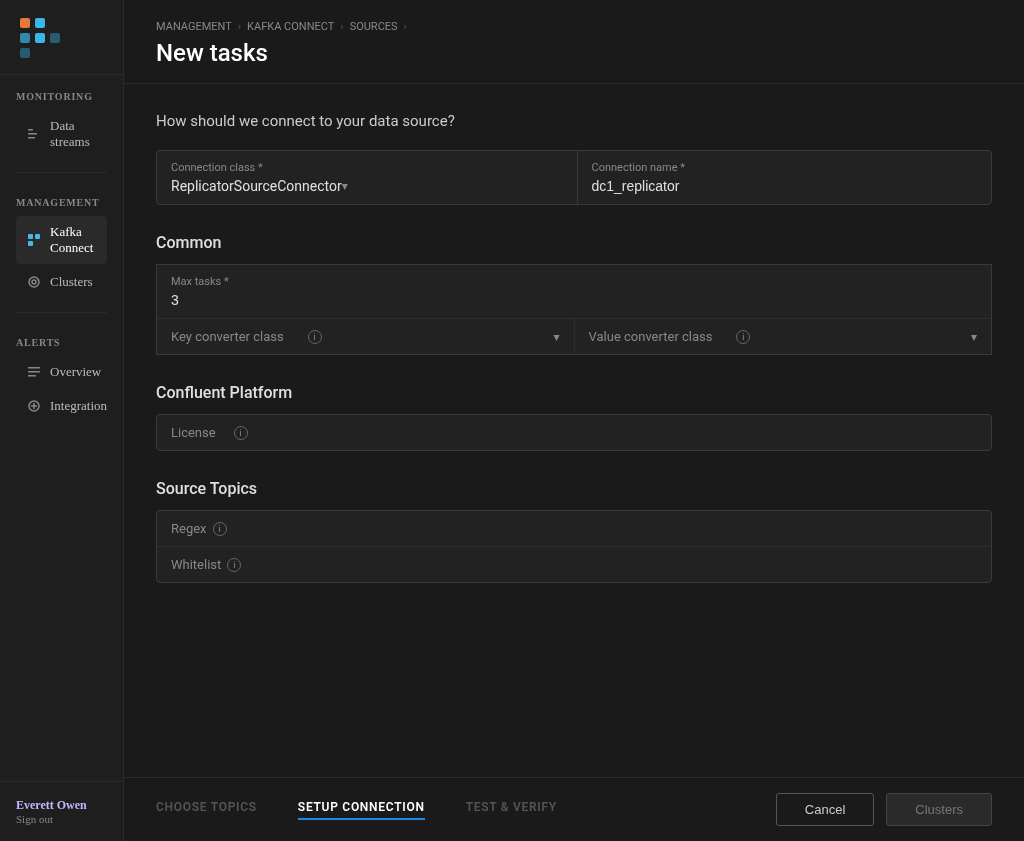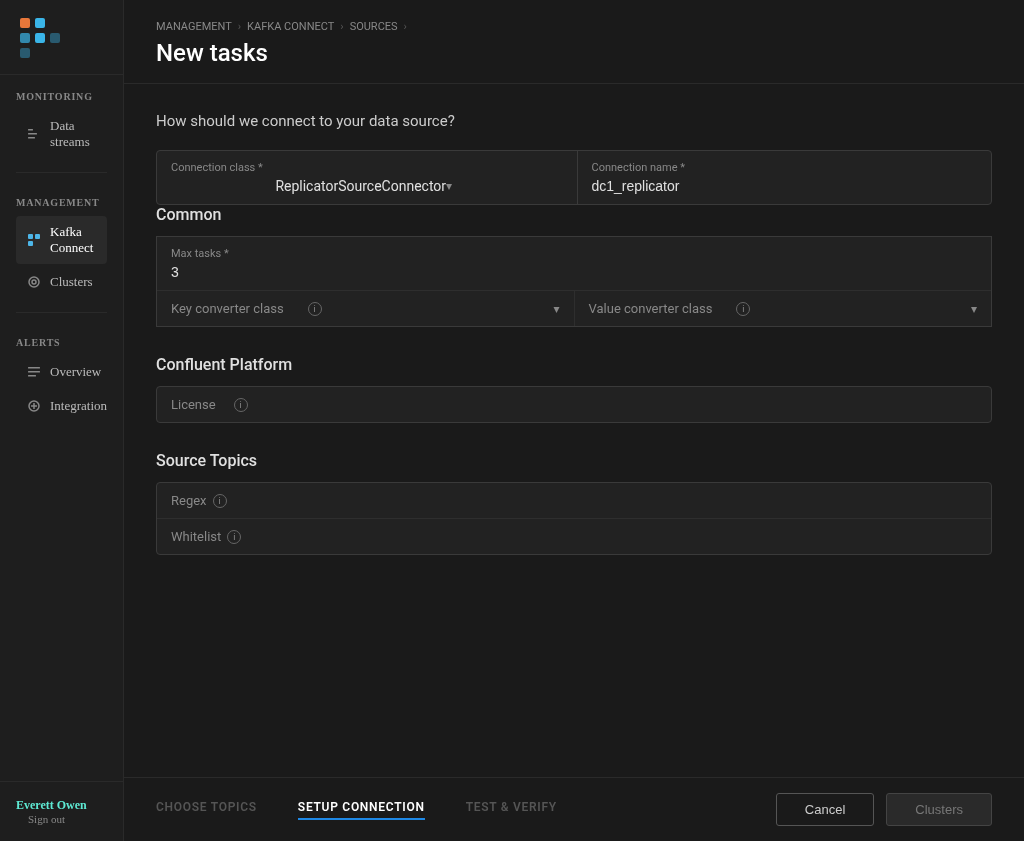--- a/index.html
+++ b/index.html
@@ -86,27 +86,26 @@
     }
 
     .sidebar-footer {
       margin-top: auto;
       padding: 16px;
       border-top: 1px solid #2a2a2a;
     }
     .sidebar-user-name {
       font-size: 12px;
       font-weight: 600;
-      color: #5eead4;
+      color: #c4b5fd;
     }
     .sidebar-user-action {
       font-size: 11px;
       color: #888;
       cursor: pointer;
-      margin-left: 12px;
     }
 
     
     .main {
       flex: 1;
       display: flex;
       flex-direction: column;
       background: #1a1a1a;
       overflow: hidden;
     }
@@ -149,41 +148,42 @@
       font-size: 15px;
       color: #ccc;
       margin-bottom: 20px;
     }
 
     .form-row {
       display: flex;
       gap: 6px;
       border: 1px solid #3a3a3a;
       border-radius: 4px;
+      margin-bottom: 28px;
       background: #222;
     }
     .form-field {
       flex: 1;
       padding: 10px 14px;
       position: relative;
     }
     .form-field + .form-field {
       border-left: 1px solid #3a3a3a;
     }
     .form-field-label {
       font-size: 11px;
       color: #888;
       margin-bottom: 4px;
     }
     .form-field-value {
       font-size: 14px;
       color: #e0e0e0;
       display: flex;
       align-items: center;
-      justify-content: center;
+      justify-content: flex-start;
     }
     .form-field-value input {
       background: transparent;
       border: none;
       outline: none;
       color: #e0e0e0;
       font-size: 14px;
       width: 100%;
     }
 

